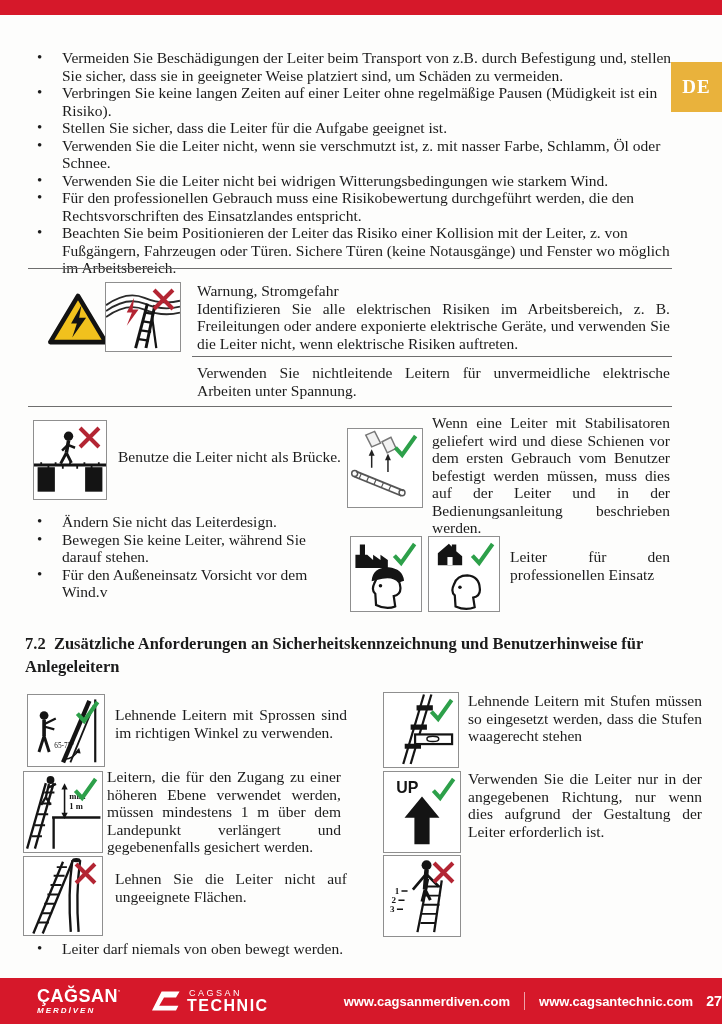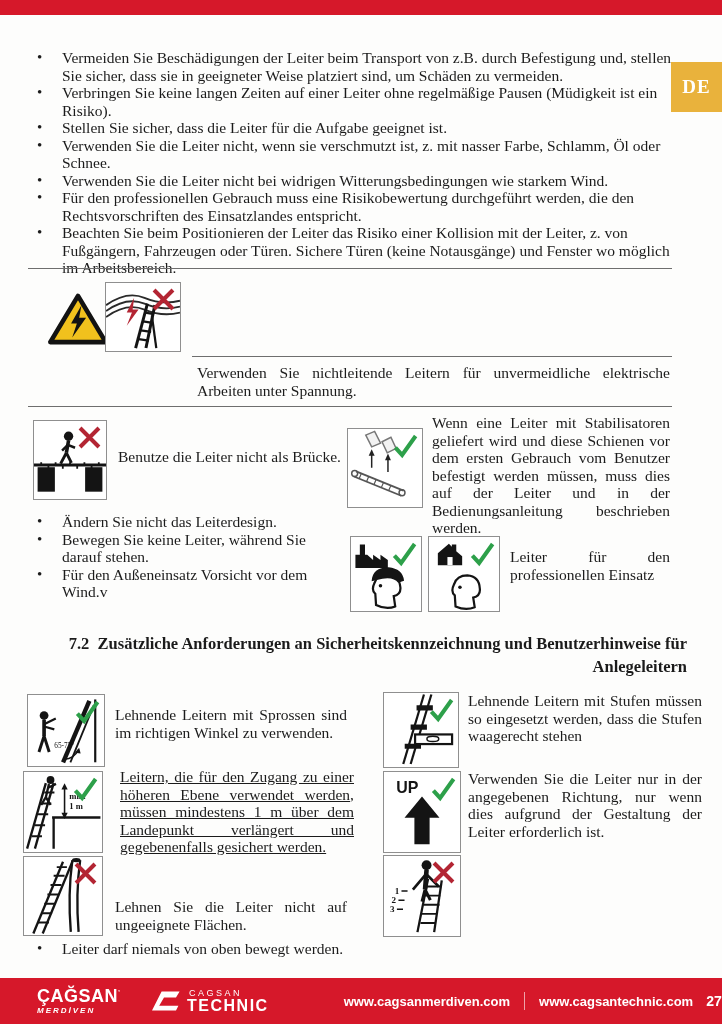--- a/index.html
+++ b/index.html
@@ -27,21 +27,21 @@
   ul.blist li::before { content:"•"; position:absolute; left:9px; top:0; font-size:15px; }
 
   
   .picto {
     position:absolute; background:#fff; border:1.5px solid #8f8f8f;
     box-sizing:border-box;
   }
   .picto svg.art { position:absolute; left:0; top:0; width:100%; height:100%; }
   .mark { position:absolute; top:3px; right:3px; width:27px; height:27px; }
 
-  h2.heading { margin:0; font-size:16.5px; line-height:23px; font-weight:bold;text-align:right; }
+  h2.heading { margin:0; font-size:16.5px; line-height:23px; font-weight:bold; }
 
   
   .footer {
     left:0; top:978px; width:722px; height:46px; background:#d6182a; color:#fff;
     font-family:"Liberation Sans", sans-serif;
     display:flex; align-items:center; padding:0 24px; box-sizing:border-box; gap:13px;
   }
   .logo1-text { line-height:1; }
   .logo1-title { font-size:18px; font-weight:bold; letter-spacing:0.5px; }
   .logo1-mark { font-size:9px; vertical-align:super; }
@@ -92,20 +92,24 @@
       <line x1="54" y1="88" x2="66" y2="30" stroke="#141414" stroke-width="4"></line>
       <path d="M44 76 l14 2 M47 64 l14 2 M50 52 l13 2 M53 40 l12 2" stroke="#141414" stroke-width="3" fill="none"></path>
       <line x1="68" y1="88" x2="62" y2="44" stroke="#141414" stroke-width="3"></line>
       <polygon points="38,20 28,40 35,40 28,58 44,36 36,36" fill="#b32533"></polygon>
     </svg>
     <svg class="mark" viewBox="0 0 40 40">
       <path d="M6 6 L34 34 M34 6 L6 34" stroke="#b32533" stroke-width="6" fill="none"></path>
     </svg>
   </div>
 
+  <div class="abs txt" style="left:197px; top:282px; width:473px;">
+    <div>Warnung, Stromgefahr</div>
+    <div class="just">Identifizieren Sie alle elektrischen Risiken im Arbeitsbereich, z. B. Freileitungen oder andere exponierte elektrische Geräte, und verwenden Sie die Leiter nicht, wenn elektrische Risiken auftreten.</div>
+  </div>
 
   <div class="abs rule" style="left:192px; top:356px; width:480px;"></div>
 
   <div class="abs txt just" style="left:197px; top:364px; width:473px;">Verwenden Sie nichtleitende Leitern für unvermeidliche elektrische Arbeiten unter Spannung.</div>
 
   <div class="abs rule" style="left:28px; top:406px; width:644px;"></div>
 
   <div class="picto" style="left:33px; top:420px; width:74px; height:80px;">
     <svg class="art" viewBox="0 0 100 108">
       <rect x="5" y="64" width="24" height="34" fill="#141414"></rect>
@@ -221,21 +225,21 @@
       <path d="M52 20 V54" stroke="#141414" stroke-width="2" fill="none"></path>
       <polygon points="52,14 48,22 56,22" fill="#141414"></polygon>
       <polygon points="52,60 48,52 56,52" fill="#141414"></polygon>
       <text x="58" y="34" font-size="11" font-weight="bold" fill="#141414">min.</text>
       <text x="58" y="47" font-size="11" font-weight="bold" fill="#141414">1 m</text>
     </svg>
     <svg class="mark" viewBox="0 0 40 40">
       <path d="M5 23 L15 34 L35 6" fill="none" stroke="#2da04a" stroke-width="6"></path>
     </svg>
   </div>
-  <div class="abs txt just" style="left:120px; top:768px; width:234px;text-decoration:underline;">Leitern, die für den Zugang zu einer höheren Ebene verwendet werden, müssen mindestens 1 m über dem Landepunkt verlängert und gegebenenfalls gesichert werden.</div>
+  <div class="abs txt just" style="left:107px; top:768px; width:234px;">Leitern, die für den Zugang zu einer höheren Ebene verwendet werden, müssen mindestens 1 m über dem Landepunkt verlängert und gegebenenfalls gesichert werden.</div>
 
   <div class="picto" style="left:383px; top:771px; width:78px; height:82px;">
     <svg class="art" viewBox="0 0 100 105">
       <text x="16" y="28" font-size="21" font-weight="bold" font-family="Liberation Sans, sans-serif" fill="#141414">UP</text>
       <polygon points="50,32 73,60 60,60 60,95 40,95 40,60 27,60" fill="#141414"></polygon>
     </svg>
     <svg class="mark" viewBox="0 0 40 40">
       <path d="M5 23 L15 34 L35 6" fill="none" stroke="#2da04a" stroke-width="6"></path>
     </svg>
   </div>
@@ -247,21 +251,21 @@
       <path d="M72 4 Q66 48 70 96" stroke="#141414" stroke-width="3" fill="none"></path>
       <ellipse cx="67" cy="4" rx="5.5" ry="2.8" fill="#141414"></ellipse>
       <line x1="12" y1="98" x2="50" y2="6" stroke="#141414" stroke-width="3"></line>
       <line x1="24" y1="98" x2="62" y2="6" stroke="#141414" stroke-width="3"></line>
       <path d="M18 84 h14 M22 72 h14 M26 60 h14 M30 48 h14 M34 36 h14 M38 24 h14 M42 13 h13" stroke="#141414" stroke-width="2.5" fill="none"></path>
     </svg>
     <svg class="mark" viewBox="0 0 40 40">
       <path d="M6 6 L34 34 M34 6 L6 34" stroke="#b32533" stroke-width="6" fill="none"></path>
     </svg>
   </div>
-  <div class="abs txt just" style="left:115px; top:870px; width:232px;margin-top:28px;">Lehnen Sie die Leiter nicht auf ungeeignete Flächen.</div>
+  <div class="abs txt just" style="left:115px; top:870px; width:232px;">Lehnen Sie die Leiter nicht auf ungeeignete Flächen.</div>
 
   <div class="picto" style="left:383px; top:855px; width:78px; height:82px;">
     <svg class="art" viewBox="0 0 100 105">
       <line x1="44" y1="100" x2="58" y2="30" stroke="#141414" stroke-width="3"></line>
       <line x1="66" y1="100" x2="76" y2="32" stroke="#141414" stroke-width="3"></line>
       <path d="M48 88 h20 M50 76 h20 M52 64 h21 M54 52 h20 M56 40 h19" stroke="#141414" stroke-width="2.5" fill="none"></path>
       <circle cx="56" cy="12" r="6.5" fill="#141414"></circle>
       <path d="M56 18 L54 44" stroke="#141414" stroke-width="6" fill="none"></path>
       <path d="M55 24 L38 44 M56 24 L72 40" stroke="#141414" stroke-width="3.5" fill="none"></path>
       <path d="M54 44 L50 60 M54 44 L61 58" stroke="#141414" stroke-width="4" fill="none"></path>

